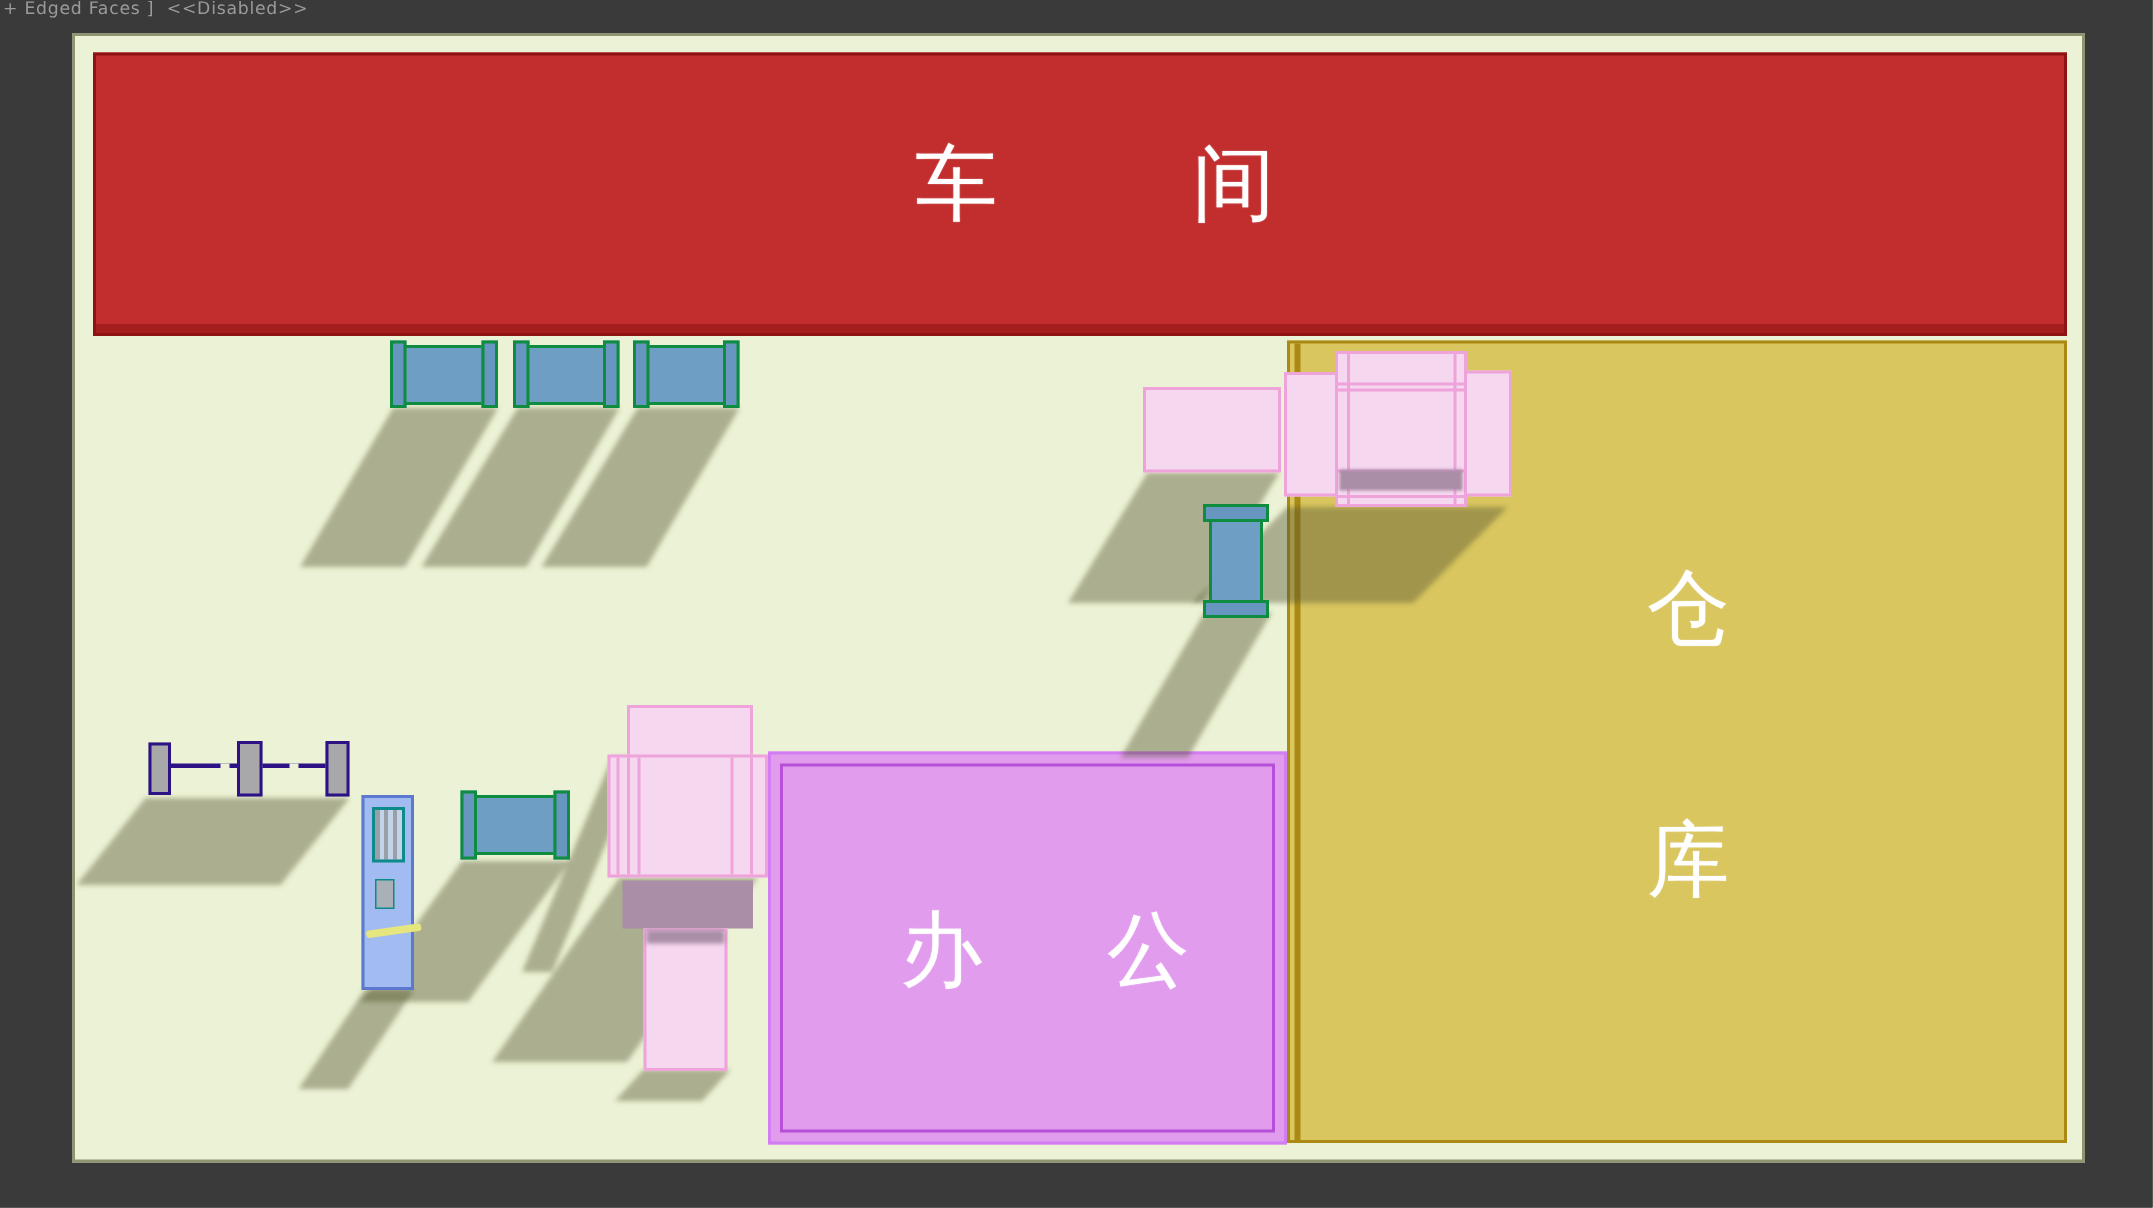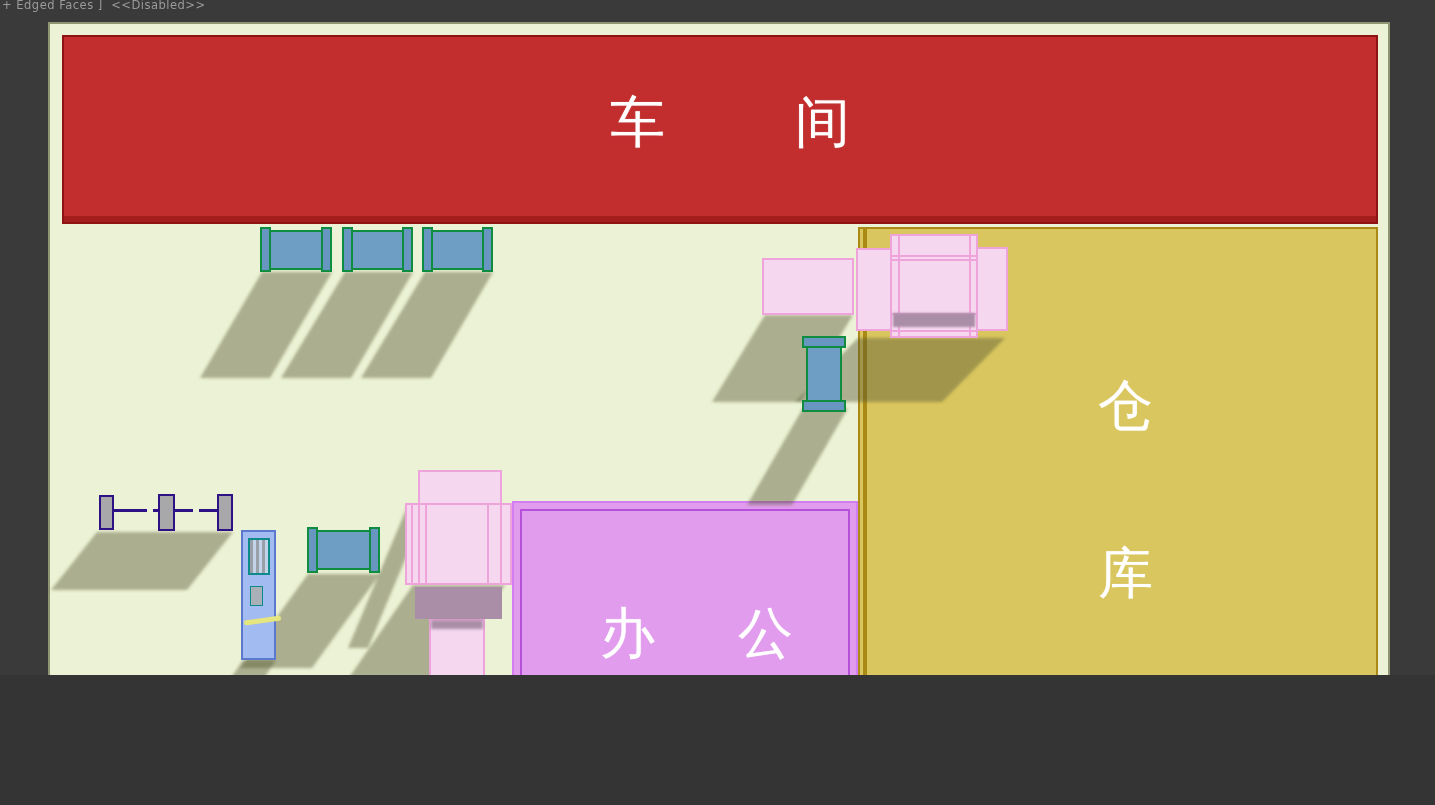--- a/index.html
+++ b/index.html
@@ -1,17 +1,17 @@
 <!DOCTYPE html>
 <html><head>
 <meta charset="utf-8">
 <style>
   html,body{margin:0;padding:0;background:#343434;overflow:hidden;}
   #viewport{
-    position:relative;width:1435px;height:675px;background:#3a3a3a;
+    position:relative;width:1435px;height:805px;background:#3a3a3a;
     font-family:"DejaVu Sans","Liberation Sans",sans-serif;
   }
   #status-label{
     position:absolute;top:-2px;left:2px;font-size:11.5px;color:#9a9a9a;
     letter-spacing:.5px;white-space:pre;
   }
   #floor{
     position:absolute;left:48px;top:22px;width:1338px;height:749px;
     background:#ecf2d5;border:2px solid #8f9572;
   }

